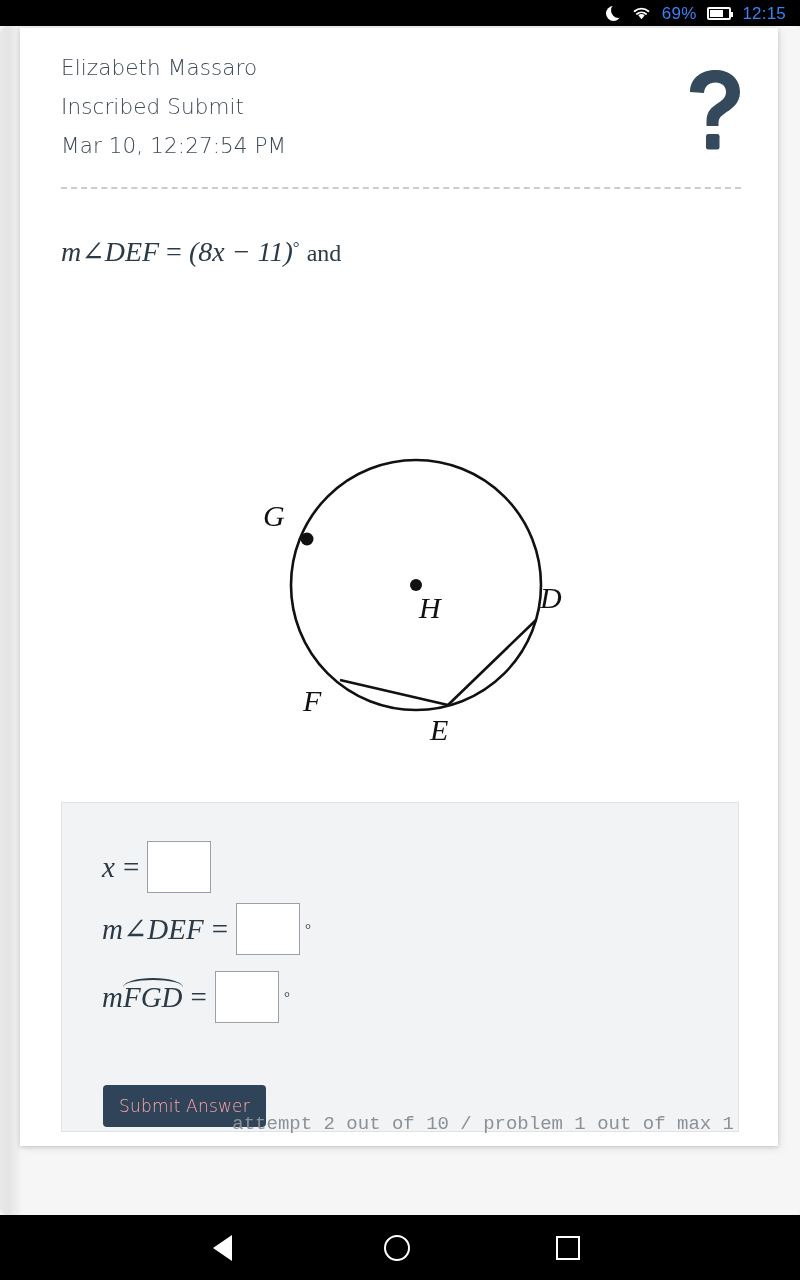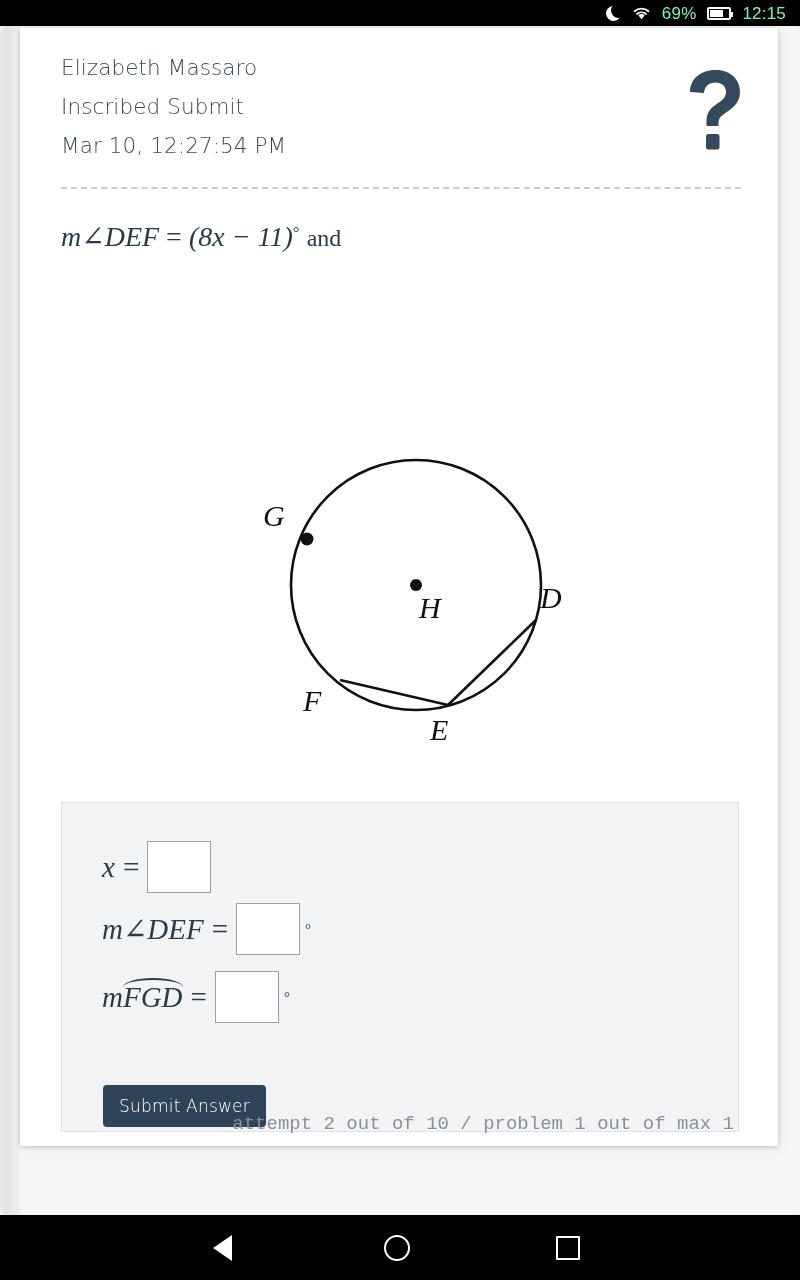--- a/index.html
+++ b/index.html
@@ -7,21 +7,21 @@
     width:800px;height:1280px;
     background:#f2f2f2;
     font-family:"Liberation Sans",sans-serif;
     overflow:hidden;
     position:relative;
   }
 
   
   #statusbar{
     position:absolute;left:0;top:0;width:800px;height:26px;
-    background:#000;color:#86efac;
+    background:#000;color:#3b82f6;
     display:flex;align-items:center;justify-content:flex-end;
     padding-right:14px;box-sizing:border-box;gap:11px;
   }
   #statusbar .sb-text{
     font-size:17px;font-family:"Liberation Sans",sans-serif;
     letter-spacing:.2px;line-height:1;
   }
   .moon-icon{width:15px;height:15px;position:relative;display:inline-block;}
   .moon-icon::before{
     content:"";position:absolute;left:0;top:0;width:15px;height:15px;border-radius:50%;
@@ -74,21 +74,21 @@
   }
 
   
   #given{position:absolute;left:41px;top:190px;width:680px;}
   .given-word{
     font-family:"Liberation Serif","DejaVu Serif",serif;
     font-size:25px;color:#2b3a47;line-height:38px;
   }
   .mathline{
     font-family:"Liberation Serif","DejaVu Serif",serif;
-    font-size:28px;color:#2b3a47;line-height:30px;white-space:nowrap;
+    font-size:28px;color:#2b3a47;line-height:60px;white-space:nowrap;
   }
   .mi{font-style:italic;}
   .mn{font-style:normal;}
   .deg{font-size:17px;vertical-align:8px;}
   .arcwrap{position:relative;display:inline-block;}
   .arcwrap .arcbar{
     position:absolute;left:0;right:0;top:-3px;height:9px;
     border-top:2.2px solid #2b3a47;
     border-radius:60% 60% 0 0 / 100% 100% 0 0;
   }
@@ -110,21 +110,21 @@
   .ansinput{
     background:#fff;border:1.5px solid #9aa0a6;box-sizing:border-box;
     font-family:"Liberation Serif","DejaVu Serif",serif;font-size:22px;
     color:#222;padding:0 4px;outline:none;
   }
   .degsmall{font-size:15px;color:#2b3a47;margin-left:5px;vertical-align:10px;
     font-family:"Liberation Serif","DejaVu Serif",serif;}
 
   #submitbtn{
     position:absolute;left:41px;top:282px;
-    background:#2f4459;color:#ffffff;border:none;border-radius:4px;
+    background:#2f4459;color:#fca5a5;border:none;border-radius:4px;
     font-family:"DejaVu Sans","Liberation Sans",sans-serif;
     font-size:17px;font-weight:300;padding:0 16px;height:42px;cursor:pointer;
     letter-spacing:.2px;
   }
   #attempttext{
     position:absolute;right:4px;top:310px;
     font-family:Liberation Mono, monospace;
     font-size:19px;color:#8b9196;white-space:nowrap;
   }
 

